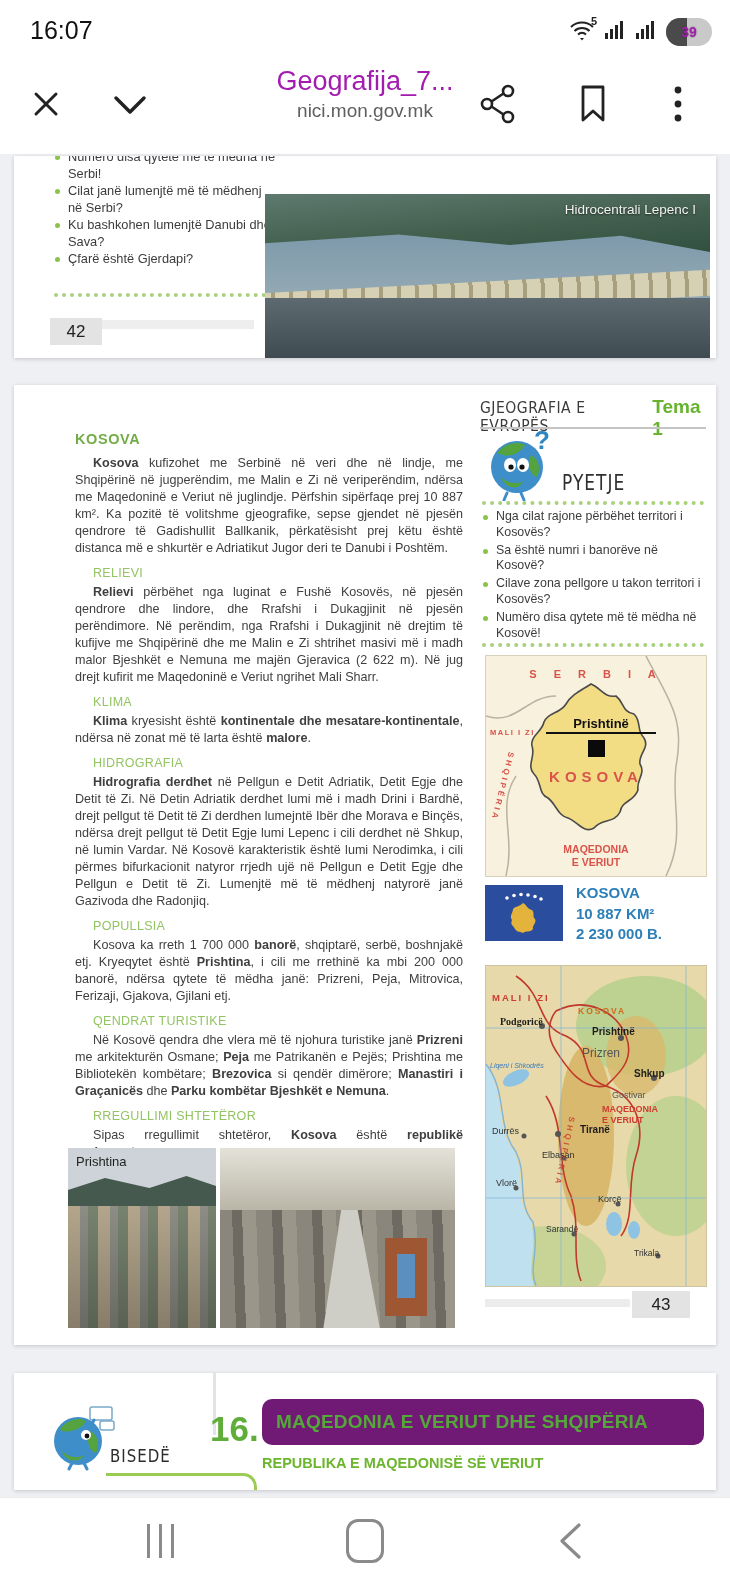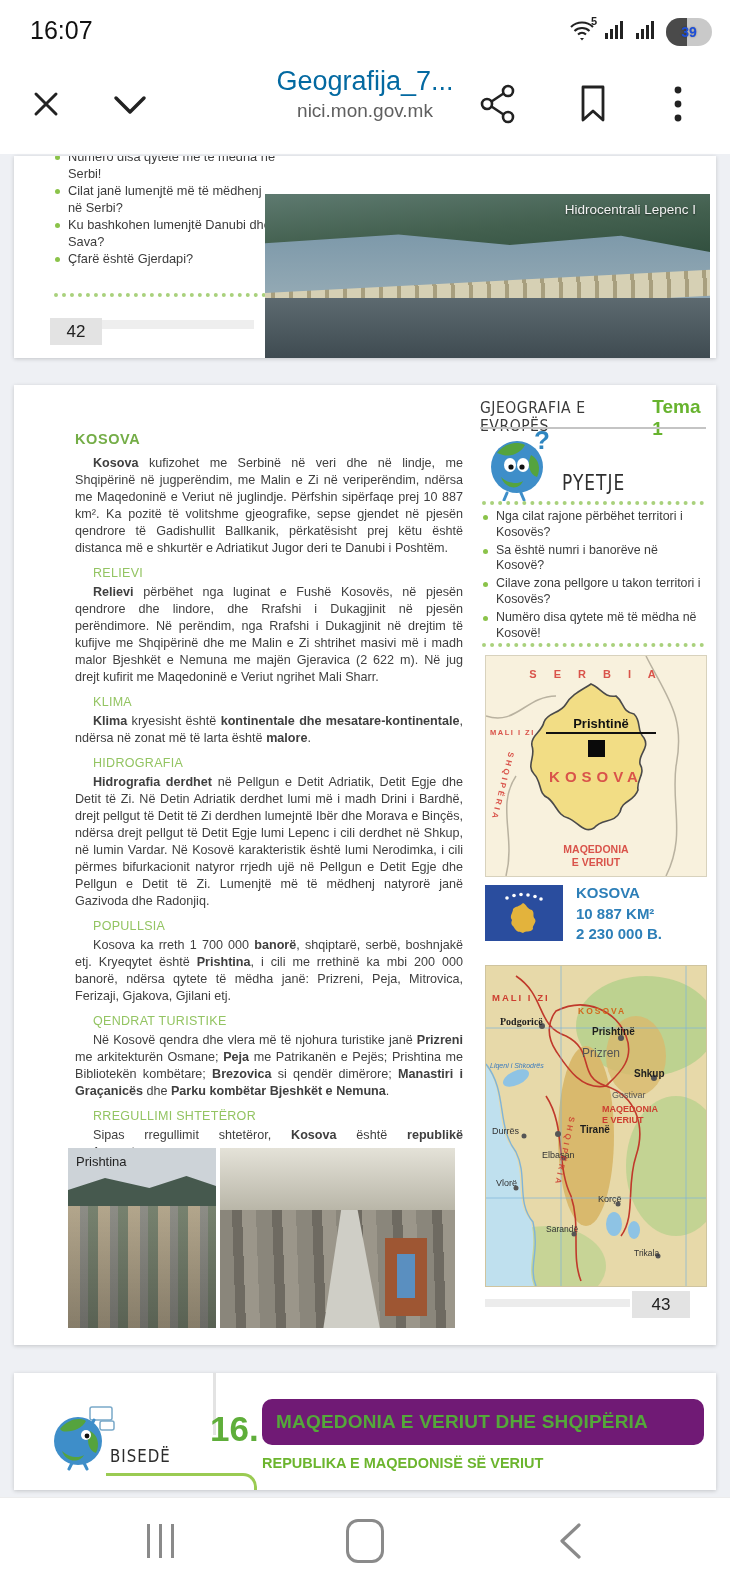--- a/index.html
+++ b/index.html
@@ -6,26 +6,26 @@
   .screen{position:relative;width:730px;height:1583px;overflow:hidden;
     font-family:"Liberation Sans",sans-serif;background:#eef0f4;}
   
   .status-bar{position:absolute;top:0;left:0;width:730px;height:62px;background:#fff;}
   .time{position:absolute;left:30px;top:16px;font-size:25px;color:#111;font-weight:500;}
   .status-icons{position:absolute;right:18px;top:18px;display:flex;align-items:center;gap:9px;}
   .wifi-num{font-size:11px;font-weight:700;color:#222;position:absolute;right:-2px;top:-4px;}
   .battery{position:relative;width:46px;height:28px;border-radius:14px;background:#c9c9c9;overflow:hidden;}
   .battery .fill{position:absolute;left:0;top:0;bottom:0;width:46%;background:#4a4a4a;}
   .battery .pct{position:absolute;inset:0;display:flex;align-items:center;justify-content:center;
-    font-size:14px;font-weight:700;color:#1d4ed8;text-shadow:0 0 2px rgba(0,0,0,.35);}
+    font-size:14px;font-weight:700;color:#a21caf;text-shadow:0 0 2px rgba(0,0,0,.35);}
   
   .toolbar{position:absolute;top:62px;left:0;width:730px;height:92px;background:#fff;}
   .tb-icon{position:absolute;cursor:pointer;}
   .tb-center{position:absolute;left:185px;top:4px;width:360px;text-align:center;}
-  .doc-title{font-size:27px;color:#0369a1;}
+  .doc-title{font-size:27px;color:#a21caf;}
   .doc-subtitle{font-size:19px;color:#5f5f5f;margin-top:3px;}
   
   .viewer{position:absolute;top:154px;left:0;width:730px;height:1343px;background:#eef0f4;}
   .page{position:absolute;left:14px;width:702px;background:#fff;box-shadow:0 1px 4px rgba(0,0,0,.18);}
   .page1{top:2px;height:202px;overflow:hidden;}
   .page2{top:231px;height:960px;overflow:hidden;}
   .page3{top:1219px;height:117px;overflow:hidden;}
   
   .q-list{position:absolute;left:40px;top:-7px;width:225px;}
   .q-item{position:relative;padding-left:14px;font-size:12.8px;line-height:16.5px;color:#3c3c3c;margin-bottom:1px;}

